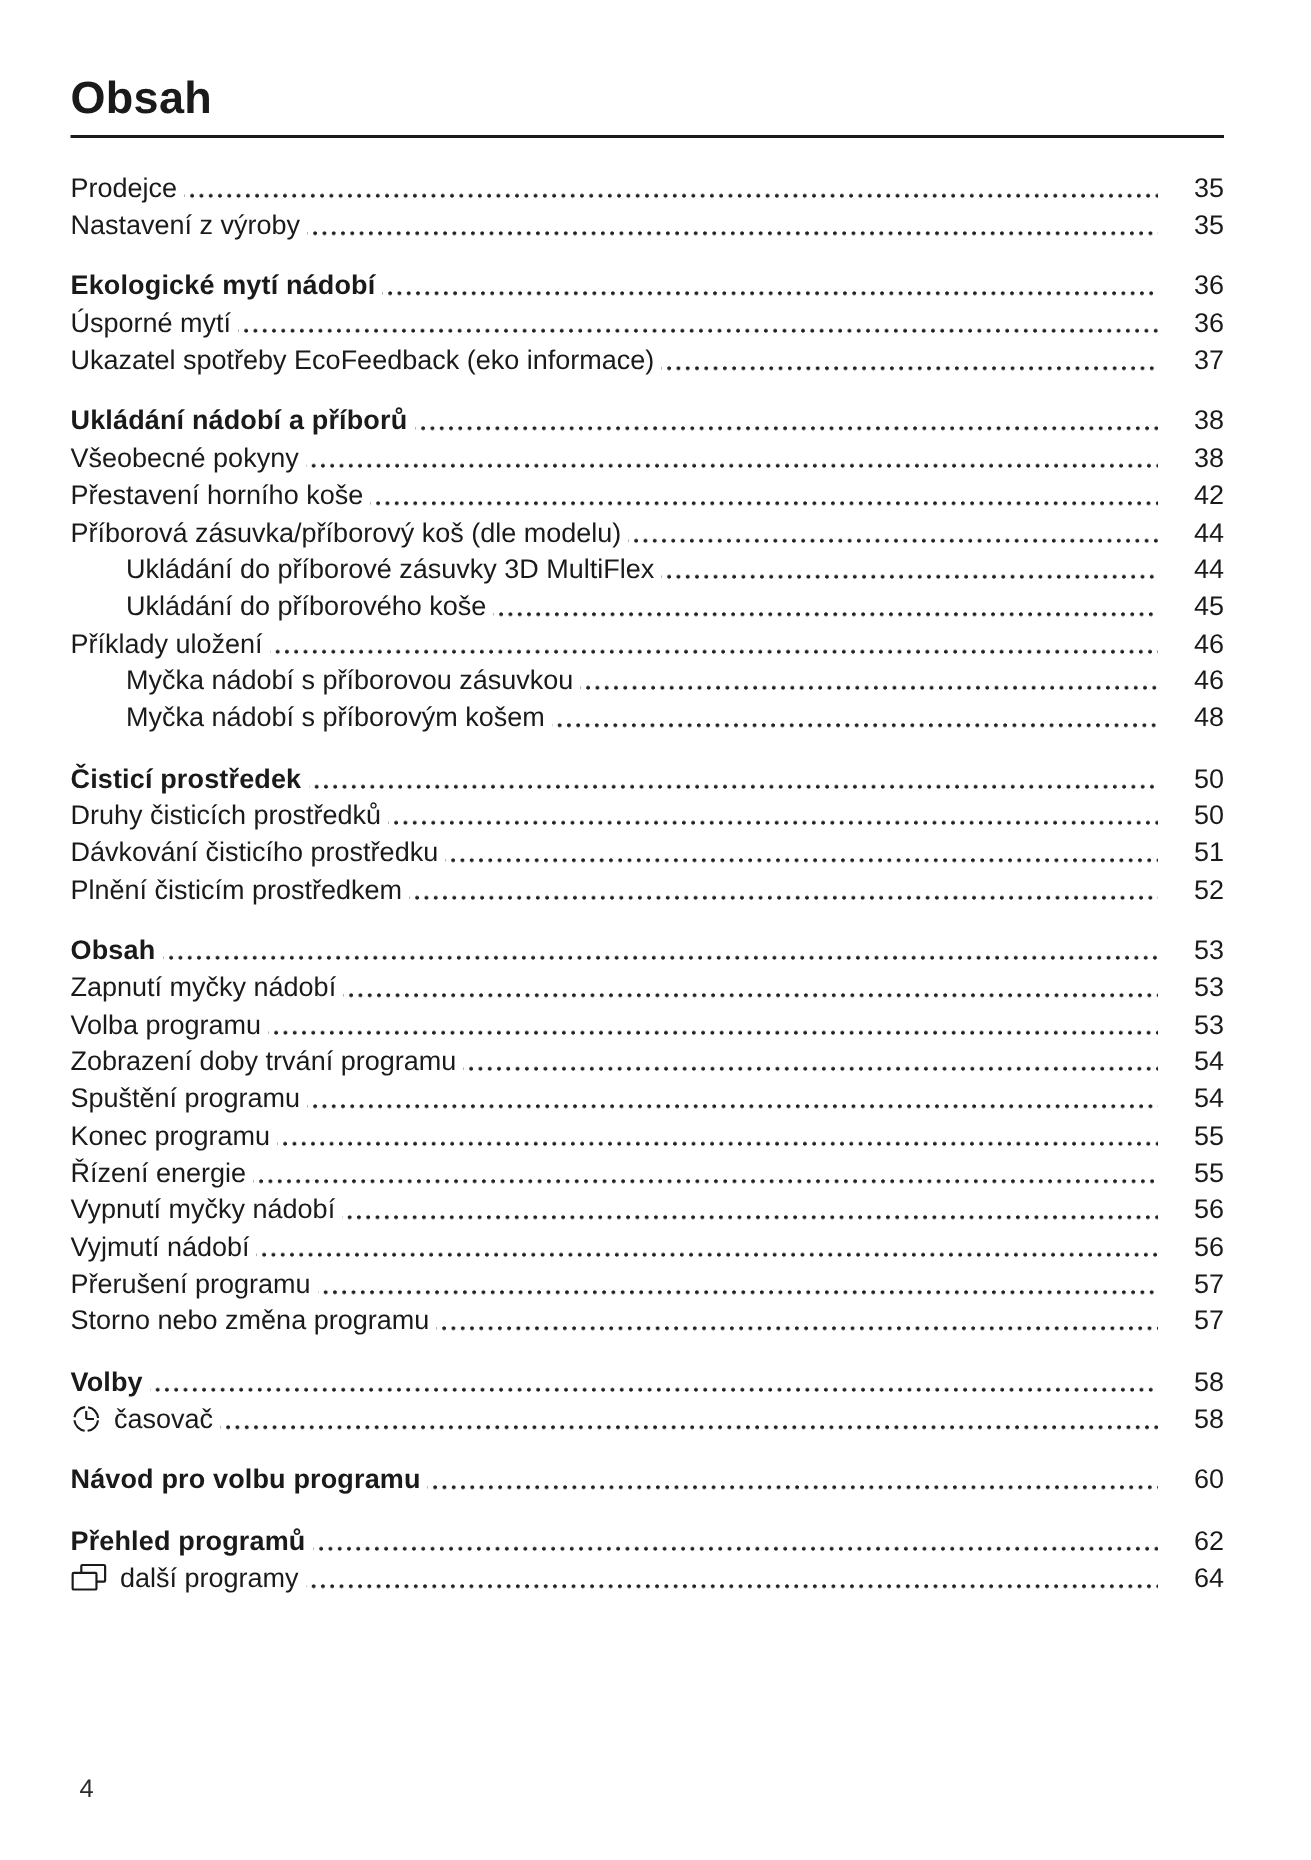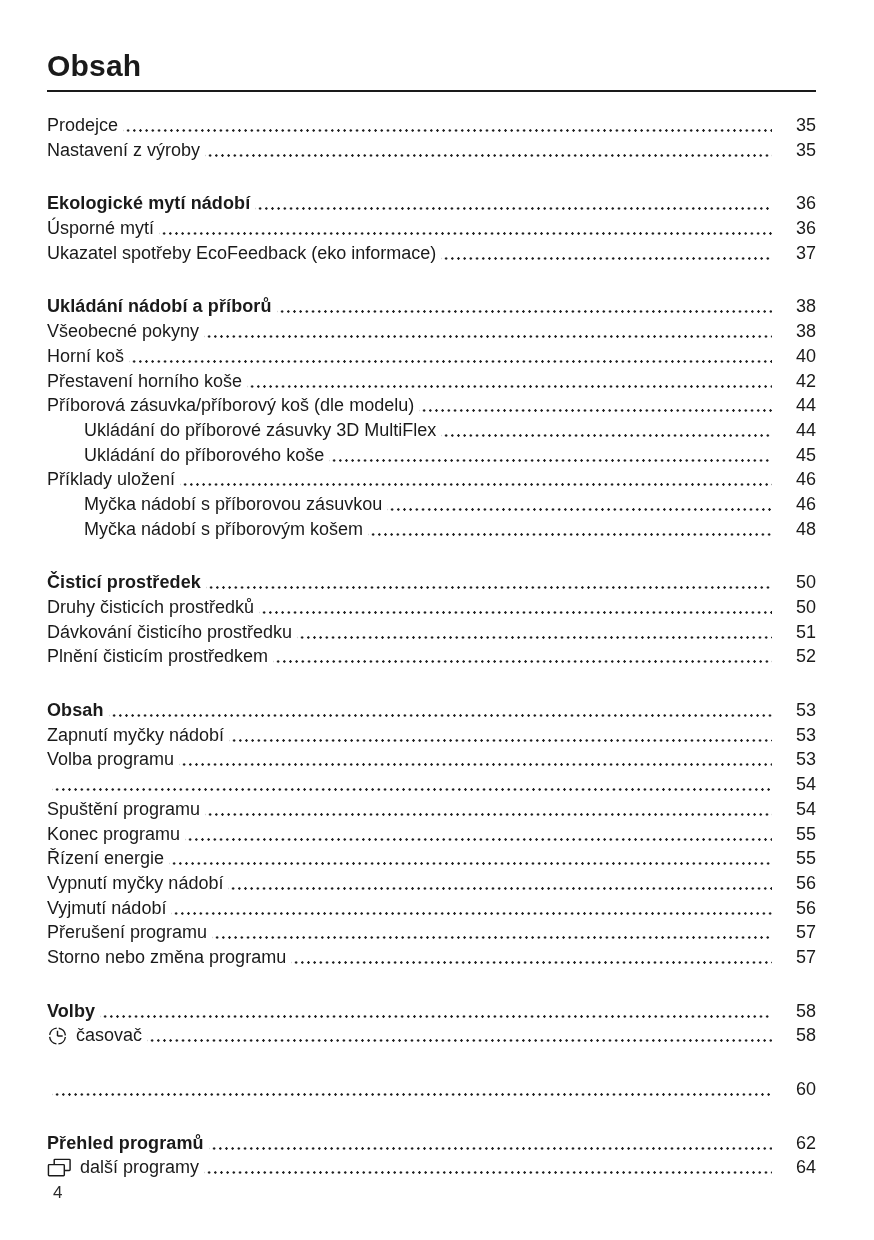--- a/index.html
+++ b/index.html
@@ -25,21 +25,21 @@
   .title-rule {
     margin-top: 9px;
     border: none;
     border-top: 2px solid #1a1a1a;
     width: 100%;
   }
   .toc {
     margin-top: 21px;
     font-size: 18px;
   }
-  .toc-group { margin-top: 29px; }
+  .toc-group { margin-top: 16px; }
   .toc-group:first-child { margin-top: 0; }
   .row {
     display: flex;
     align-items: center;
     height: 24.7px;
     line-height: 24.7px;
     white-space: nowrap;
   }
   .row.indent { padding-left: 37px; }
   .row.bold .label { font-weight: 700; letter-spacing: 0.1px; }
@@ -115,25 +115,20 @@
           <span class="label">Ukládání nádobí a příborů</span>
           <span class="leader"></span>
           <span class="pageno">38</span>
         </div>
         <div class="row">
           <span class="label">Všeobecné pokyny</span>
           <span class="leader"></span>
           <span class="pageno">38</span>
         </div>
         <div class="row">
-          <span class="label">Horní koš</span>
-          <span class="leader"></span>
-          <span class="pageno">40</span>
-        </div>
-        <div class="row">
           <span class="label">Přestavení horního koše</span>
           <span class="leader"></span>
           <span class="pageno">42</span>
         </div>
         <div class="row">
           <span class="label">Příborová zásuvka/příborový koš (dle modelu)</span>
           <span class="leader"></span>
           <span class="pageno">44</span>
         </div>
         <div class="row indent">
@@ -194,20 +189,21 @@
           <span class="label">Zapnutí myčky nádobí</span>
           <span class="leader"></span>
           <span class="pageno">53</span>
         </div>
         <div class="row">
           <span class="label">Volba programu</span>
           <span class="leader"></span>
           <span class="pageno">53</span>
         </div>
         <div class="row">
+          <span class="label">Zobrazení doby trvání programu</span>
           <span class="leader"></span>
           <span class="pageno">54</span>
         </div>
         <div class="row">
           <span class="label">Spuštění programu</span>
           <span class="leader"></span>
           <span class="pageno">54</span>
         </div>
         <div class="row">
           <span class="label">Konec programu</span>
@@ -253,20 +249,21 @@
               <path d="M11 11 V5.4 M11 11 H16.4" stroke="#1a1a1a" stroke-width="1.5"></path>
             </svg>
           </span>
           <span class="label">časovač</span>
           <span class="leader"></span>
           <span class="pageno">58</span>
         </div>
       </div>
       <div class="toc-group">
         <div class="row bold">
+          <span class="label">Návod pro volbu programu</span>
           <span class="leader"></span>
           <span class="pageno">60</span>
         </div>
       </div>
       <div class="toc-group">
         <div class="row bold">
           <span class="label">Přehled programů</span>
           <span class="leader"></span>
           <span class="pageno">62</span>
         </div>

